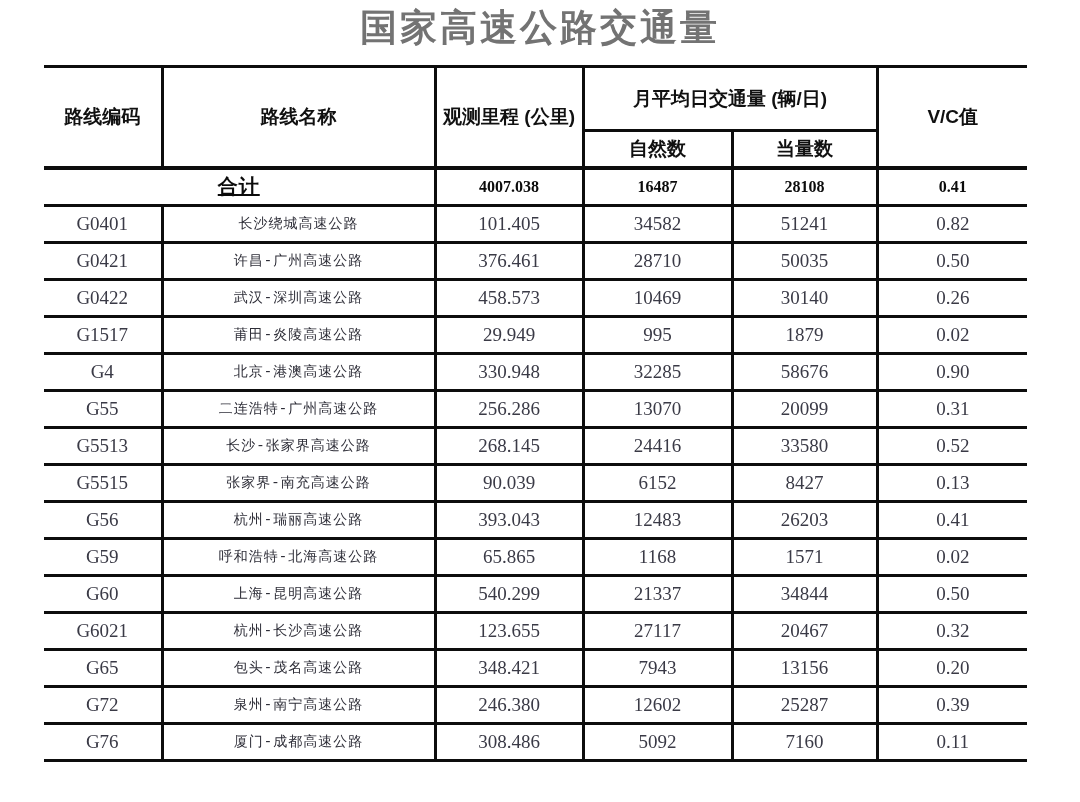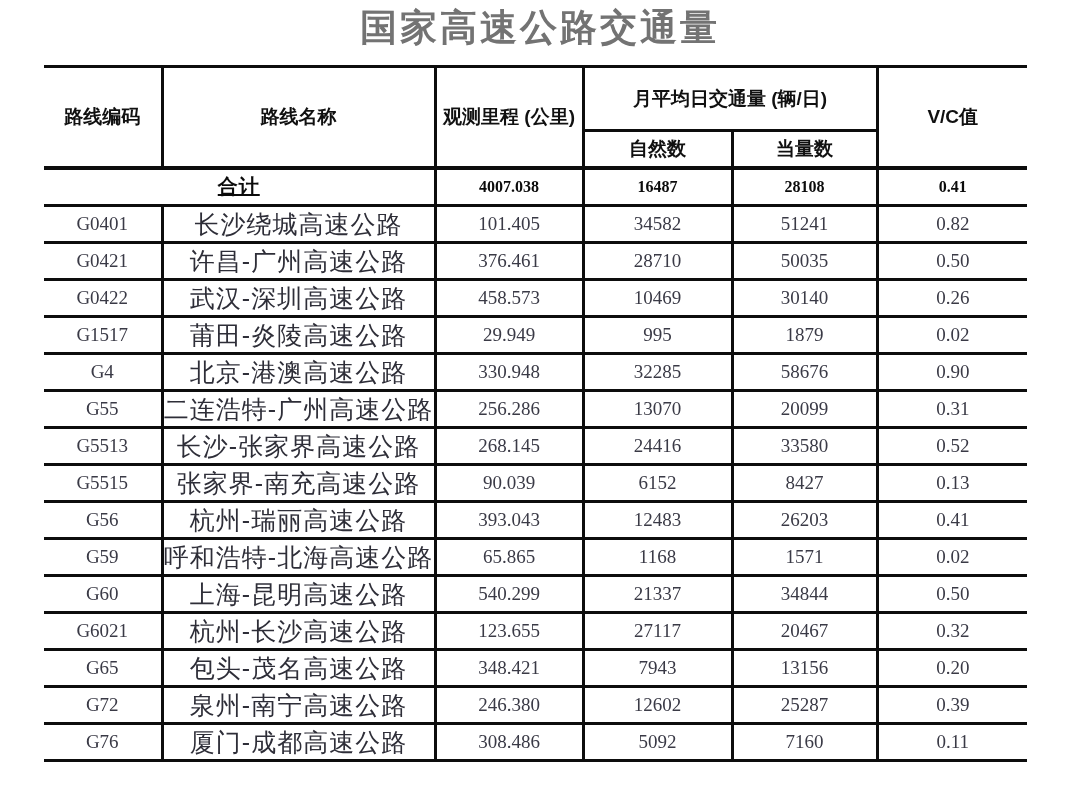--- a/index.html
+++ b/index.html
@@ -75,22 +75,22 @@
     font-size: 20px;
     letter-spacing: 1px;
     text-decoration: underline;
   }
   td.num, td.code {
     font-family: "Liberation Serif", serif;
     font-size: 19px;
     color: #3a3a46;
   }
   td.name {
-    font-family: Liberation Sans, sans-serif;
-    font-size: 25px;
+    font-family: Liberation Mono, monospace;
+    font-size: 14px;
     color: #2e2e38;
     letter-spacing: 1px;
   }
 </style>
 </head>
 <body>
 
 <div class="page">
 
   <h1 class="doc-title">国家高速公路交通量</h1>

